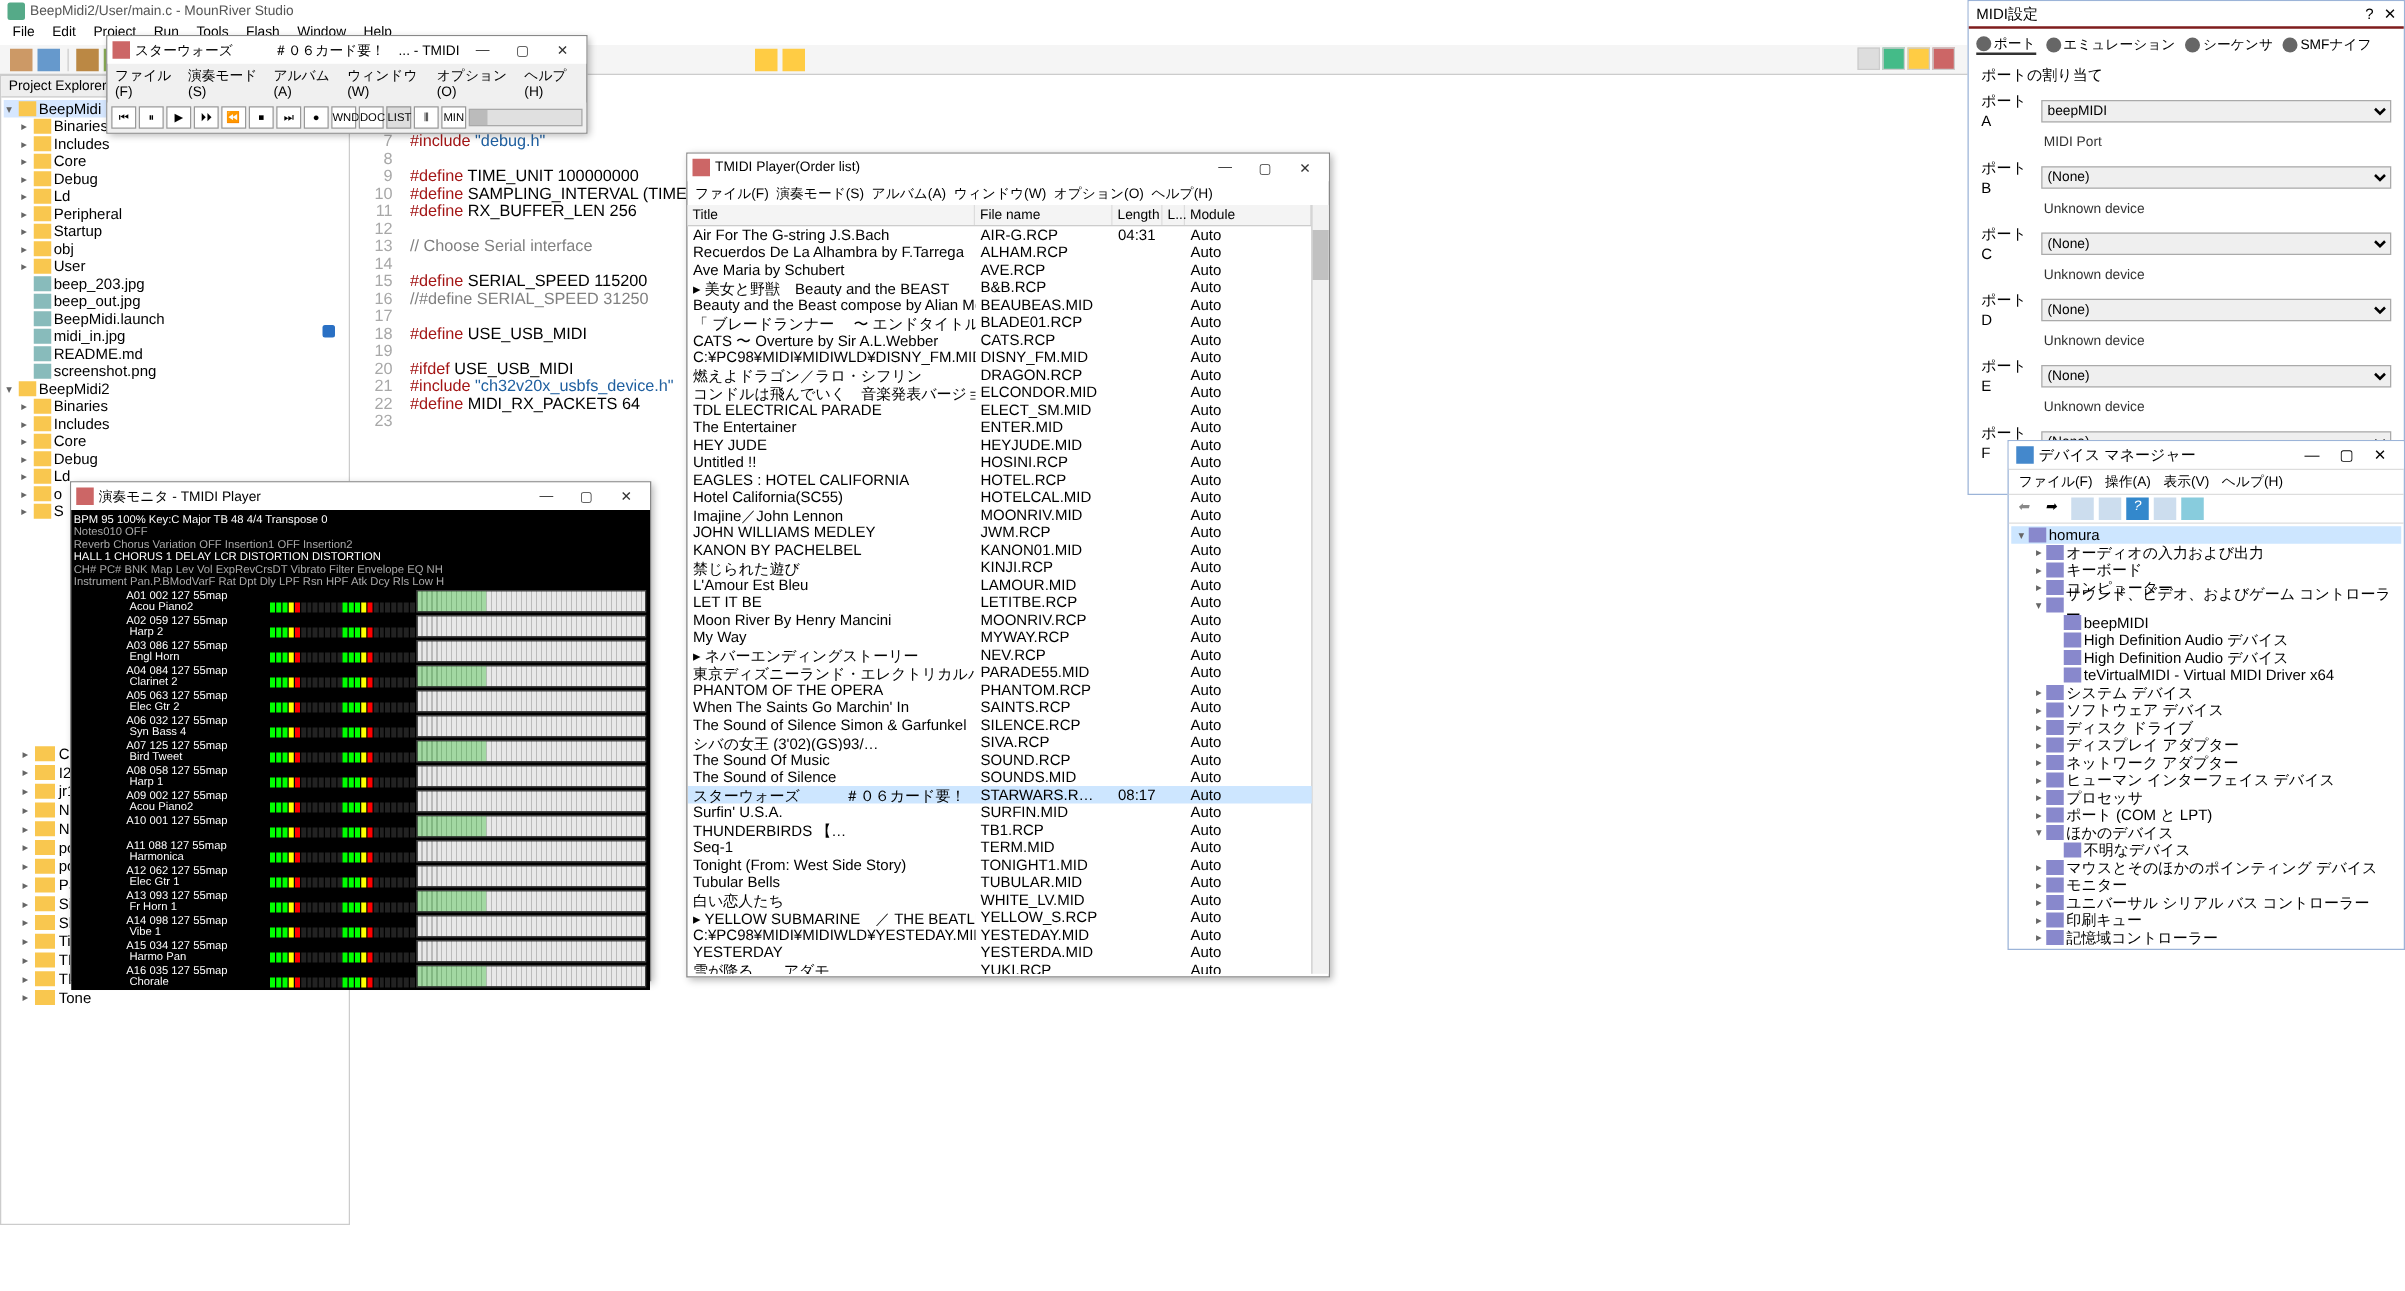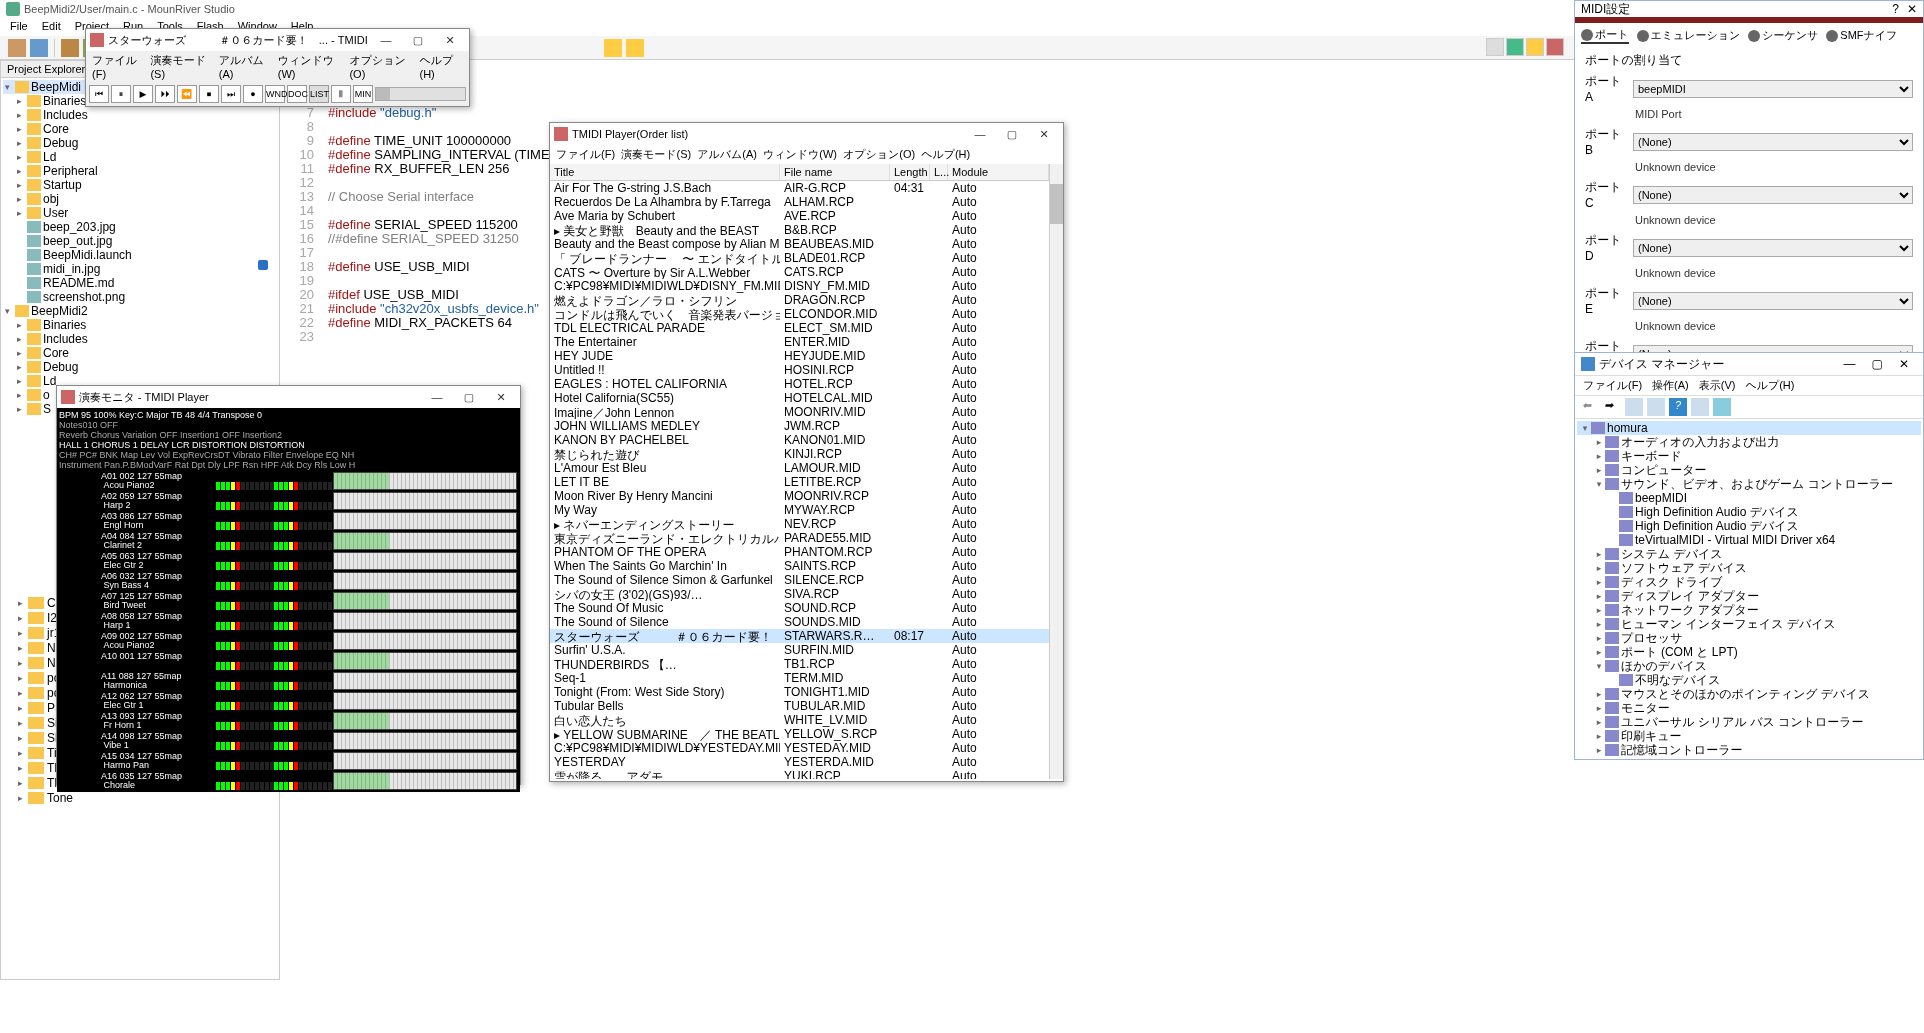--- a/index.html
+++ b/index.html
@@ -57,31 +57,31 @@
 .perf-body .lbl { width:115px; line-height:9px; }
 .perf-body .led { display:flex; gap:1px; width:58px; }
 .perf-body .led i { width:4px; height:8px; background:#222; }
 .perf-body .led i.g { background:#0f0; }
 .perf-body .led i.r { background:#f00; }
 .perf-body .led i.y { background:#ff0; }
 .perf-body .kb { flex:1; height:18px; background:repeating-linear-gradient(90deg,#e8e8e8 0 3px,#bbb 3px 4px); border:1px solid #444; margin:0 1px; display:flex; }
 .perf-body .kb.act::before { content:''; width:30%; height:100%; background:rgba(0,180,0,.3); }
 
 .midiset { position:absolute; right:0; top:0; width:350px; background:#fff; border:1px solid #9cb4d8; }
-.midiset .tb { background:#fff; height:22px; display:flex; align-items:center; padding:0 6px; font-size:12px; border-bottom:6px solid #7f1d1d; }
+.midiset .tb { background:#fff; height:22px; display:flex; align-items:center; padding:0 6px; font-size:12px; border-bottom:2px solid #7f1d1d; }
 .midiset .tabs { display:flex; gap:8px; padding:4px 6px; font-size:11px; }
 .midiset .tabs span { display:flex; align-items:center; gap:2px; }
 .midiset .tabs .act { border-bottom:2px solid #333; }
 .midiset .tabs .ticon { width:12px; height:12px; background:#666; border-radius:6px; }
 .midiset .sec { padding:4px 10px; font-size:12px; }
 .midiset .prt { display:grid; grid-template-columns:40px 1fr; gap:4px 8px; align-items:center; margin-bottom:2px; }
 .midiset select { width:100%; font-size:11px; border:1px solid #aaa; height:18px; }
 .midiset .sub { grid-column:2; font-size:11px; color:#333; padding:0 2px 4px; }
 
-.devmgr { position:absolute; right:0; top:352px; width:350px; background:#fff; border:1px solid #9cb4d8; }
+.devmgr { position:absolute; right:0; top:352px; width:318px; background:#fff; border:1px solid #9cb4d8; }
 .devmgr .tb { background:#fff; height:22px; display:flex; align-items:center; padding:0 6px; font-size:12px; }
 .devmgr .mnu { display:flex; gap:10px; font-size:11px; padding:2px 8px; border-top:1px solid #ddd; border-bottom:1px solid #ddd; }
 .devmgr .tbar { display:flex; gap:4px; padding:2px 6px; border-bottom:1px solid #ddd; }
 .devmgr .tbar i { width:18px; height:18px; display:inline-block; border:1px solid transparent; }
 .devmgr .tree2 { padding:2px; font-size:12px; height:340px; overflow:auto; }
 .devmgr .nd { display:flex; align-items:center; height:14px; }
 .devmgr .nd .ar { width:12px; font-size:9px; color:#666; display:inline-block; text-align:center; }
 .devmgr .nd .ic { width:14px; height:12px; display:inline-block; margin-right:2px; background:#88c; }
 .devmgr .nd.l0 { padding-left:2px; } .devmgr .nd.l1 { padding-left:16px; }
 .devmgr .nd.l2 { padding-left:30px; }

